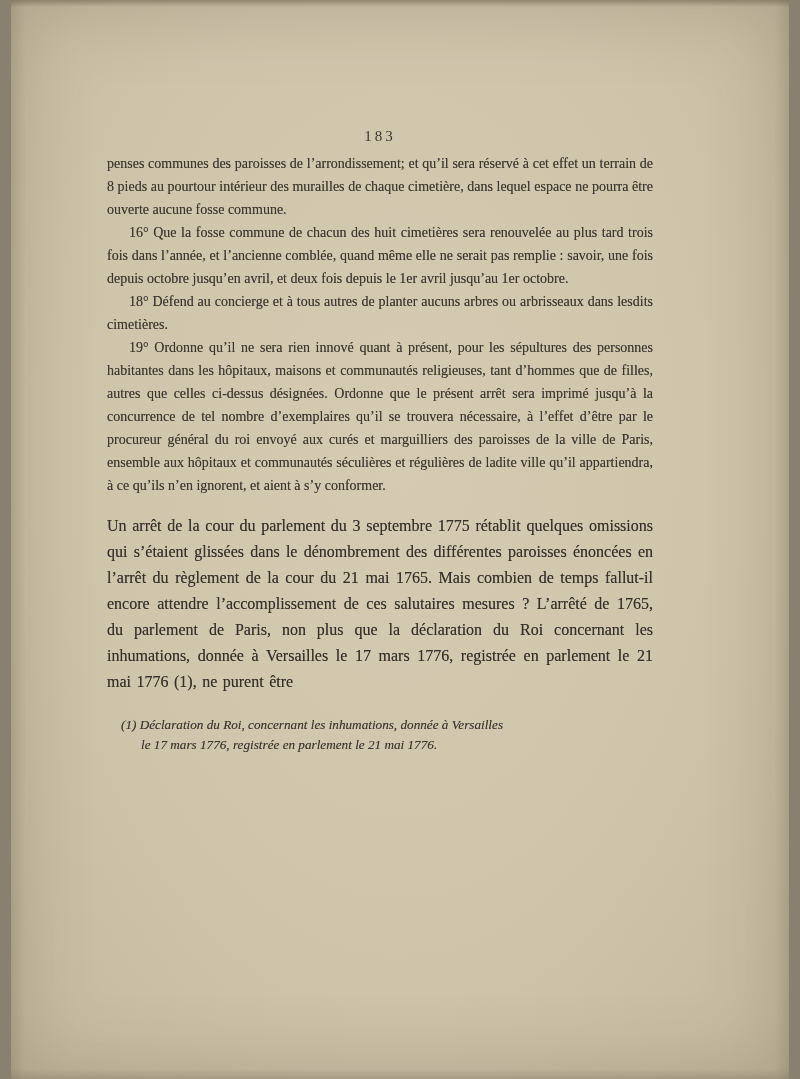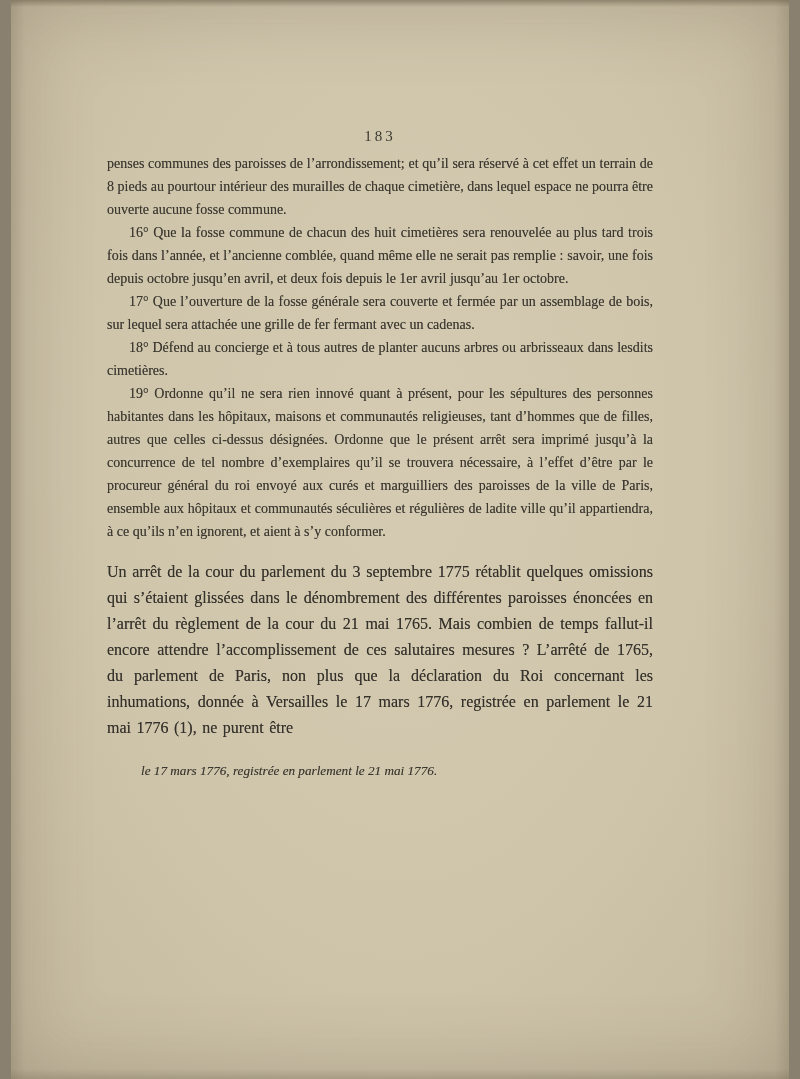--- a/index.html
+++ b/index.html
@@ -94,29 +94,29 @@
 <div class="page">
 
   <div class="page-number">183</div>
 
   <div class="text-block">
 
     <p class="small">penses communes des paroisses de l’arrondissement; et qu’il sera réservé à cet effet un terrain de 8 pieds au pourtour intérieur des murailles de chaque cimetière, dans lequel espace ne pourra être ouverte aucune fosse commune.</p>
 
     <p class="small indent">16° Que la fosse commune de chacun des huit cimetières sera renouvelée au plus tard trois fois dans l’année, et l’ancienne comblée, quand même elle ne serait pas remplie : savoir, une fois depuis octobre jusqu’en avril, et deux fois depuis le 1er avril jusqu’au 1er octobre.</p>
 
-    <p class="small indent">17° Que l’ouverture de la fosse générale sera couverte et fermée par un assemblage de bois, sur lequel sera attachée une grille de fer fermant avec un cadenas.</p>
 
     <p class="small indent">18° Défend au concierge et à tous autres de planter aucuns arbres ou arbrisseaux dans lesdits cimetières.</p>
 
     <p class="small indent">19° Ordonne qu’il ne sera rien innové quant à présent, pour les sépultures des personnes habitantes dans les hôpitaux, maisons et communautés religieuses, tant d’hommes que de filles, autres que celles ci-dessus désignées. Ordonne que le présent arrêt sera imprimé jusqu’à la concurrence de tel nombre d’exemplaires qu’il se trouvera nécessaire, à l’effet d’être par le procureur général du roi envoyé aux curés et marguilliers des paroisses de la ville de Paris, ensemble aux hôpitaux et communautés séculières et régulières de ladite ville qu’il appartiendra, à ce qu’ils n’en ignorent, et aient à s’y conformer.</p>
 
 
 
     <p class="large">Un arrêt de la cour du parlement du 3 septembre 1775 rétablit quelques omissions qui s’étaient glissées dans le dénombrement des différentes paroisses énoncées en l’arrêt du règlement de la cour du 21 mai 1765. Mais combien de temps fallut-il encore attendre l’accomplissement de ces salutaires mesures ? L’arrêté de 1765, du parlement de Paris, non plus que la déclaration du Roi concernant les inhumations, donnée à Versailles le 17 mars 1776, registrée en parlement le 21 mai 1776 (1), ne purent être</p>
 
     <div class="footnote">
+      <p class="fn-line1">(1) Déclaration du Roi, concernant les inhumations, donnée à Versailles</p>
       <p class="fn-line2">le 17 mars 1776, registrée en parlement le 21 mai 1776.</p>
     </div>
 
 
   </div>
 </div>
 
 </body></html>

